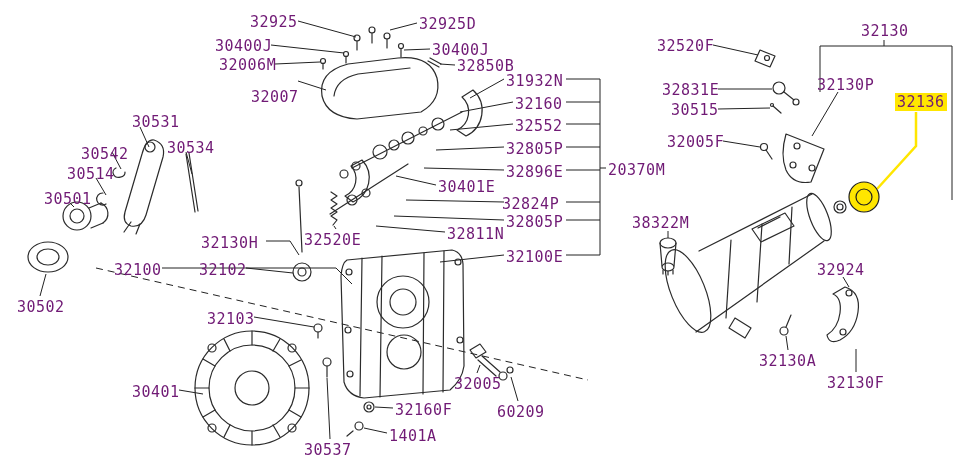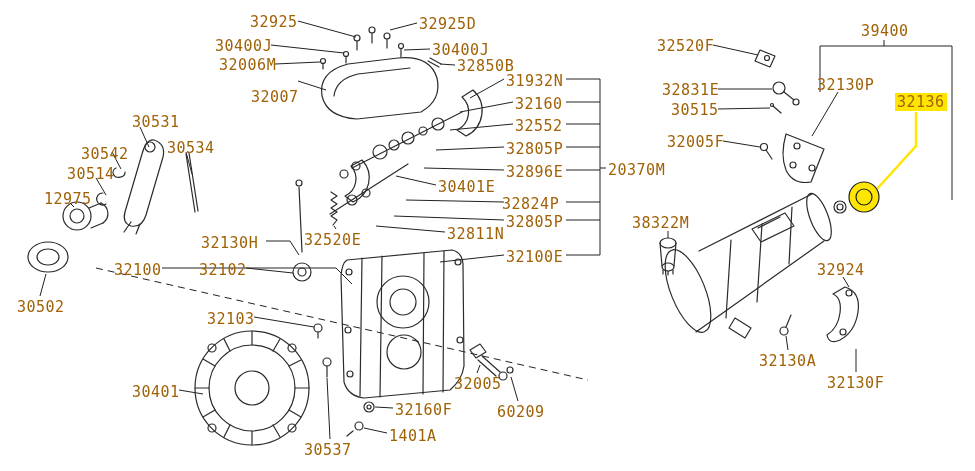--- a/index.html
+++ b/index.html
@@ -1,20 +1,20 @@
 <!DOCTYPE html>
 <html><head>
 <meta charset="utf-8">
 <style>
   html,body{margin:0;padding:0;background:#ffffff;}
   #stage{position:relative;width:975px;height:471px;background:#ffffff;overflow:hidden;
          font-family:"DejaVu Sans Mono",monospace;}
   #art-svg{position:absolute;left:0;top:0;}
   .lbl{position:absolute;font:15px "DejaVu Sans Mono",monospace;letter-spacing:.5px;
-       color:#a16207;white-space:nowrap;line-height:18px;cursor:default;}
+       color:#701a75;white-space:nowrap;line-height:18px;cursor:default;}
   .lbl.hl{background:#ffe600;padding:0 2px;}
 </style>
 </head>
 <body>
 
 <div id="stage">
 
   <svg id="art-svg" width="975" height="471" viewBox="0 0 975 471">
 
     <g stroke="#222" stroke-width="1" stroke-dasharray="7 5" fill="none">
@@ -265,35 +265,35 @@
     <div class="lbl" style="left:438px;top:178px">30401E</div>
     <div class="lbl" style="left:502px;top:195px">32824P</div>
     <div class="lbl" style="left:506px;top:213px">32805P</div>
     <div class="lbl" style="left:447px;top:225px">32811N</div>
     <div class="lbl" style="left:506px;top:248px">32100E</div>
     <div class="lbl" style="left:608px;top:161px">20370M</div>
     <div class="lbl" style="left:132px;top:113px">30531</div>
     <div class="lbl" style="left:81px;top:145px">30542</div>
     <div class="lbl" style="left:167px;top:139px">30534</div>
     <div class="lbl" style="left:67px;top:165px">30514</div>
-    <div class="lbl" style="left:44px;top:190px">12975</div>
+    <div class="lbl" style="left:44px;top:190px">30501</div>
     <div class="lbl" style="left:17px;top:298px">30502</div>
     <div class="lbl" style="left:201px;top:234px">32130H</div>
     <div class="lbl" style="left:114px;top:261px">32100</div>
     <div class="lbl" style="left:199px;top:261px">32102</div>
     <div class="lbl" style="left:304px;top:231px">32520E</div>
     <div class="lbl" style="left:207px;top:310px">32103</div>
     <div class="lbl" style="left:132px;top:383px">30401</div>
     <div class="lbl" style="left:395px;top:401px">32160F</div>
     <div class="lbl" style="left:389px;top:427px">1401A</div>
     <div class="lbl" style="left:304px;top:441px">30537</div>
     <div class="lbl" style="left:454px;top:375px">32005</div>
     <div class="lbl" style="left:497px;top:403px">60209</div>
     <div class="lbl" style="left:657px;top:37px">32520F</div>
-    <div class="lbl" style="left:861px;top:22px">39400</div>
+    <div class="lbl" style="left:861px;top:22px">32130</div>
     <div class="lbl" style="left:662px;top:81px">32831E</div>
     <div class="lbl" style="left:817px;top:76px">32130P</div>
     <div class="lbl" style="left:671px;top:101px">30515</div>
     <div class="lbl hl" style="left:895px;top:93px">32136</div>
     <div class="lbl" style="left:667px;top:133px">32005F</div>
     <div class="lbl" style="left:632px;top:214px">38322M</div>
     <div class="lbl" style="left:817px;top:261px">32924</div>
     <div class="lbl" style="left:759px;top:352px">32130A</div>
     <div class="lbl" style="left:827px;top:374px">32130F</div>
   </div>

